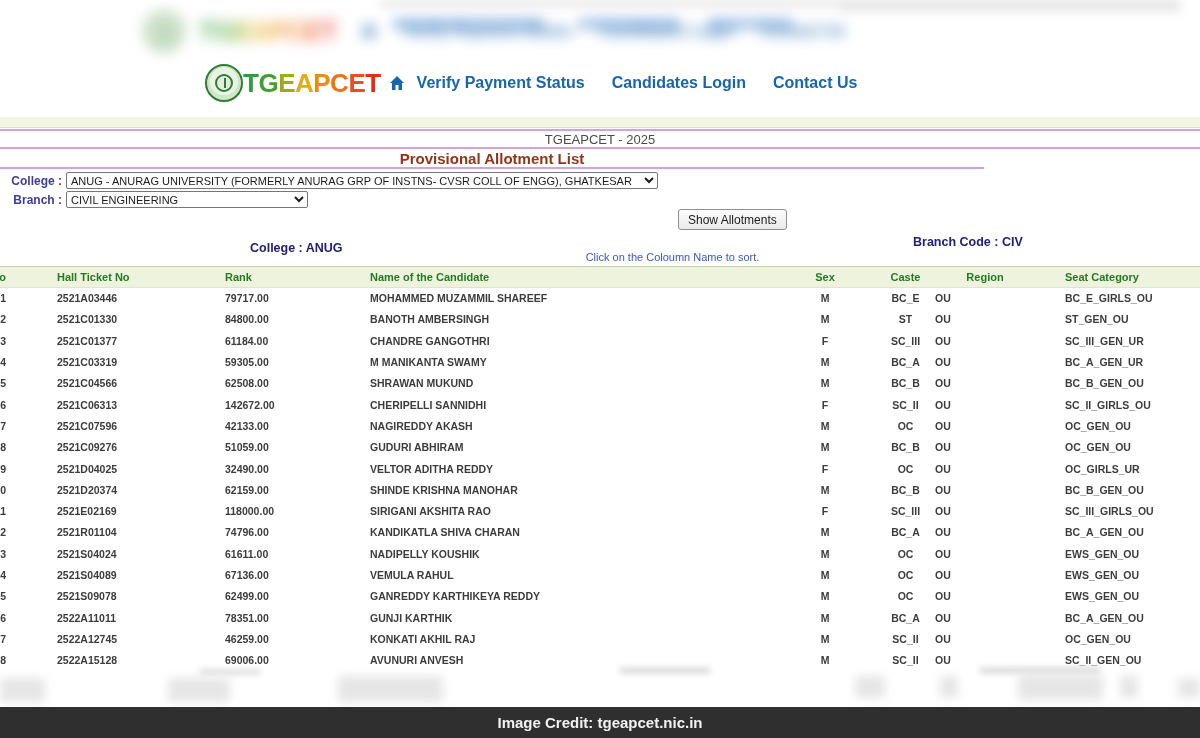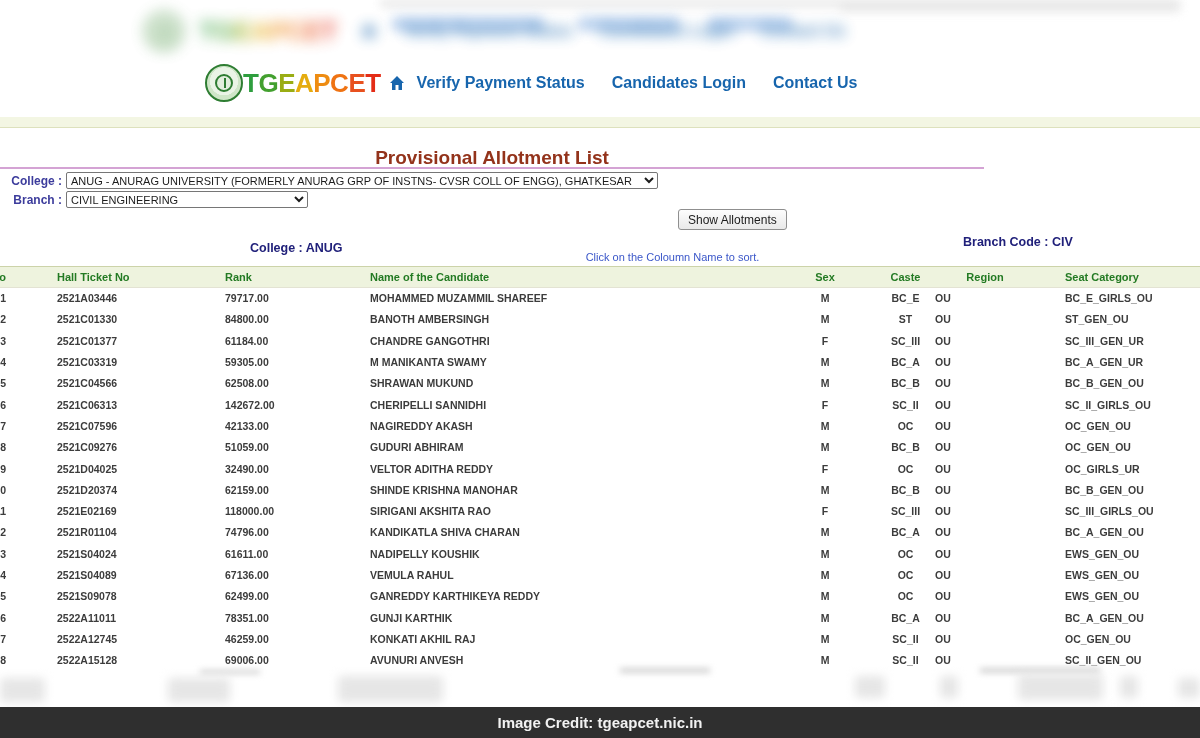--- a/index.html
+++ b/index.html
@@ -30,35 +30,35 @@
   
   .strip-beige { position:absolute; top:117px; left:0; width:1200px; height:11px;
                  background:#f3f6e3; border-bottom:1px solid #dde1bd; }
   .band-title1 { position:absolute; top:129px; left:0; width:1200px; height:20px;
                  border-top:2px solid #d4a3d4; border-bottom:2px solid #d4a3d4;
                  display:flex; align-items:center; justify-content:center;
                  font-size:13px; color:#4c4c44; }
   .band-title2 { position:absolute; top:149px; left:0; width:984px; height:20px;
                  border-bottom:2px solid #d4a3d4;
                  display:flex; align-items:center; justify-content:center;
-                 font-size:19px; font-weight:700; color:#93331b; }
+                 font-size:15px; font-weight:700; color:#93331b; }
 
   
   .form-row { position:absolute; left:0; display:flex; align-items:center; }
   .form-label { width:66px; text-align:right; font-size:12px; font-weight:700; color:#3c3c9c; padding-right:4px; }
   select { font-family:"Liberation Sans", sans-serif; font-size:11px; color:#1c1c1c;
            height:17px; border:1px solid #767676; background:#fff; border-radius:2px; }
   .sel-college { width:592px; }
   .sel-branch  { width:242px; }
   .btn-show { position:absolute; left:678px; top:209px; height:21px; padding:0 9px;
               font-family:"Liberation Sans", sans-serif; font-size:12px; color:#1c1c1c;
               background:linear-gradient(#fdfdfd,#e9e9e9); border:1px solid #8f8f8f; border-radius:3px; cursor:pointer; }
 
   .summary-college { position:absolute; left:250px; top:241px; font-size:12.5px; font-weight:700; color:#20207a; }
-  .summary-branch  { position:absolute; left:963px; top:235px; font-size:12.5px; font-weight:700; color:#20207a; }
+  .summary-branch  { position:absolute; left:913px; top:235px; font-size:12.5px; font-weight:700; color:#20207a; }
   .sort-hint { position:absolute; top:251px; left:0; width:1345px; text-align:center;
                font-size:11px; color:#3b57c9; }
 
   
   .alloc-table { position:absolute; top:266px; left:-28px; width:1240px;
                  border-collapse:collapse; table-layout:fixed;
                  font-family:"Liberation Sans", sans-serif; }
   .alloc-table thead tr { height:21px; background:#eef3de;
                           border-top:1px solid #ccd3a9; border-bottom:1px solid #e3e3d3; }
   .alloc-table th { font-size:11px; font-weight:700; color:#237a23; cursor:pointer; white-space:nowrap; overflow:hidden; }
@@ -115,20 +115,23 @@
         <path d="M8 1 L15 8 H13 V15 H9.5 V10 H6.5 V15 H3 V8 H1 Z" fill="#1765ad"></path>
       </svg>
     <div class="nav-wrap">
         <a class="nav-link">Verify Payment Status</a>
         <a class="nav-link">Candidates Login</a>
         <a class="nav-link">Contact Us</a>
       </div>
   </div>
 
   <div class="strip-beige"></div>
+  <div class="band-title1">
+    <span>TGEAPCET - 2025</span>
+  </div>
   <div class="band-title2">
     <span>Provisional Allotment List</span>
   </div>
 
   <div class="form-row" style="top:172px;">
     <span class="form-label">College :</span>
     <select class="sel-college">
       <option>ANUG - ANURAG UNIVERSITY (FORMERLY ANURAG GRP OF INSTNS- CVSR COLL OF ENGG), GHATKESAR</option>
     </select>
   </div>

